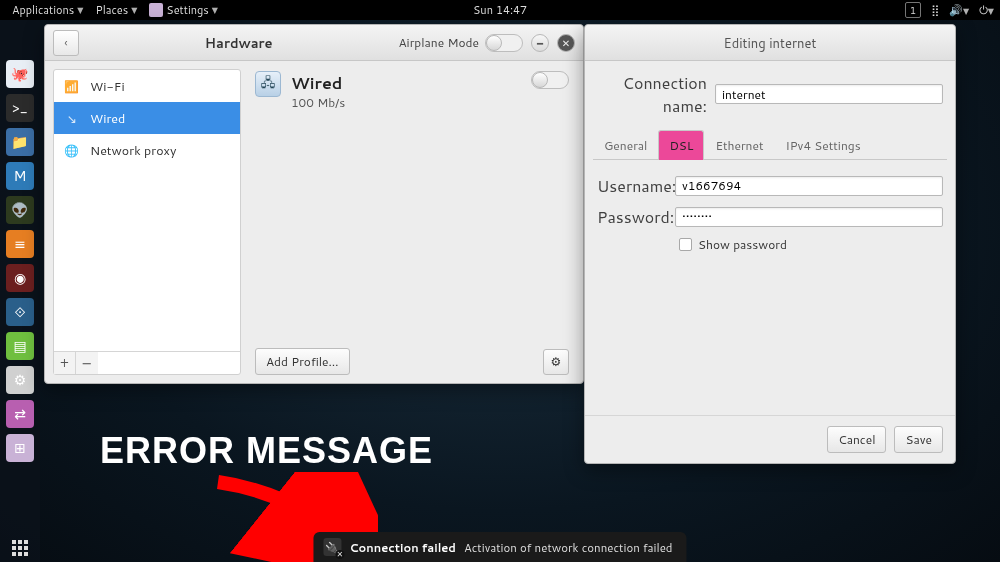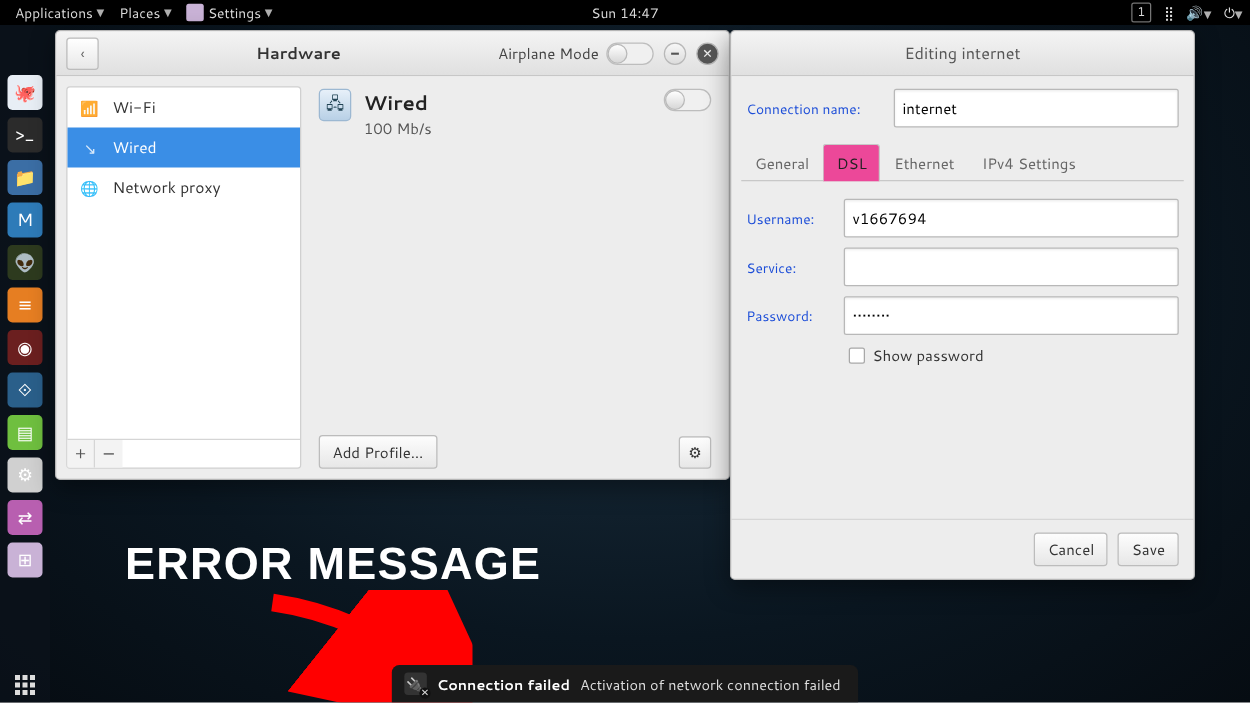--- a/index.html
+++ b/index.html
@@ -57,23 +57,23 @@
   .kv-row .v { color:#333; }
   .detail-footer { margin-top:auto; display:flex; align-items:center; }
   .btn { border:1px solid #bcbcbc; border-radius:3px; background:linear-gradient(#fdfdfd,#e7e7e7); padding:4px 10px; font-size:12px; color:#333; cursor:pointer; }
   .gear-btn { margin-left:auto; width:26px; height:26px; padding:0; display:flex;align-items:center;justify-content:center;}
 
   
   .win2 { left:584px; top:24px; width:372px; height:440px; display:flex; flex-direction:column; }
   .win2 .titlebar { justify-content:center; }
   .form-area { padding:10px 12px 8px 12px; display:flex; flex-direction:column; gap:8px; flex:1; }
   .frow { display:flex; align-items:center; gap:8px; }
-  .frow label { width:110px; font-size:11px; color:#1d4ed8; }
+  .frow label { width:110px; text-align:right; font-size:16px; color:#404040; }
   .frow.compact label { width:70px; }
-  .tinput { flex:1; height:31px; border:1px solid #b8b8b8; border-radius:2px; background:#fff; padding:0 6px; font-size:12px; box-shadow:inset 0 1px 2px rgba(0,0,0,.08);}
+  .tinput { flex:1; height:20px; border:1px solid #b8b8b8; border-radius:2px; background:#fff; padding:0 6px; font-size:12px; box-shadow:inset 0 1px 2px rgba(0,0,0,.08);}
   .tabs { display:flex; border-bottom:1px solid #c8c8c8; margin:4px -4px 6px -4px; }
   .tab { padding:6px 10px; font-size:12px; color:#666; cursor:pointer; border:1px solid transparent; border-bottom:none; position:relative; top:1px;}
   .tab.active { background:#ec4899; border-color:#c8c8c8; color:#222; border-radius:3px 3px 0 0; }
   .chk-row { display:flex; align-items:center; gap:6px; margin-left:82px; font-size:12px; color:#333;}
   .chk { width:13px; height:13px; border:1px solid #a8a8a8; background:#fff; border-radius:2px;}
   .dlg-footer { padding:10px 12px; display:flex; justify-content:flex-end; gap:8px; border-top:1px solid #d6d6d6;}
 
   
   .annotation { position:absolute; left:100px; top:430px; color:#fff; font-family: Impact, "Arial Black", sans-serif; font-size:36px; letter-spacing:1px; font-weight:900;}
   .arrow { position:absolute; left:208px; top:472px; }
@@ -209,24 +209,20 @@
         <div class="tab">General</div>
         <div class="tab active">DSL</div>
         <div class="tab">Ethernet</div>
         <div class="tab">IPv4 Settings</div>
       </div>
     <div class="frow compact">
       <label>Username:</label>
       <input class="tinput" value="v1667694" style="">
     </div>
     <div class="frow compact">
-      <label>Service:</label>
-      <input class="tinput" value="" style="">
-    </div>
-    <div class="frow compact">
       <label>Password:</label>
       <input class="tinput" value="••••••••" style="">
     </div>
     <div class="chk-row">
       <div class="chk"></div>
       <span>Show password</span>
     </div>
   </div>
   <div class="dlg-footer">
     <div class="btn">Cancel</div>

